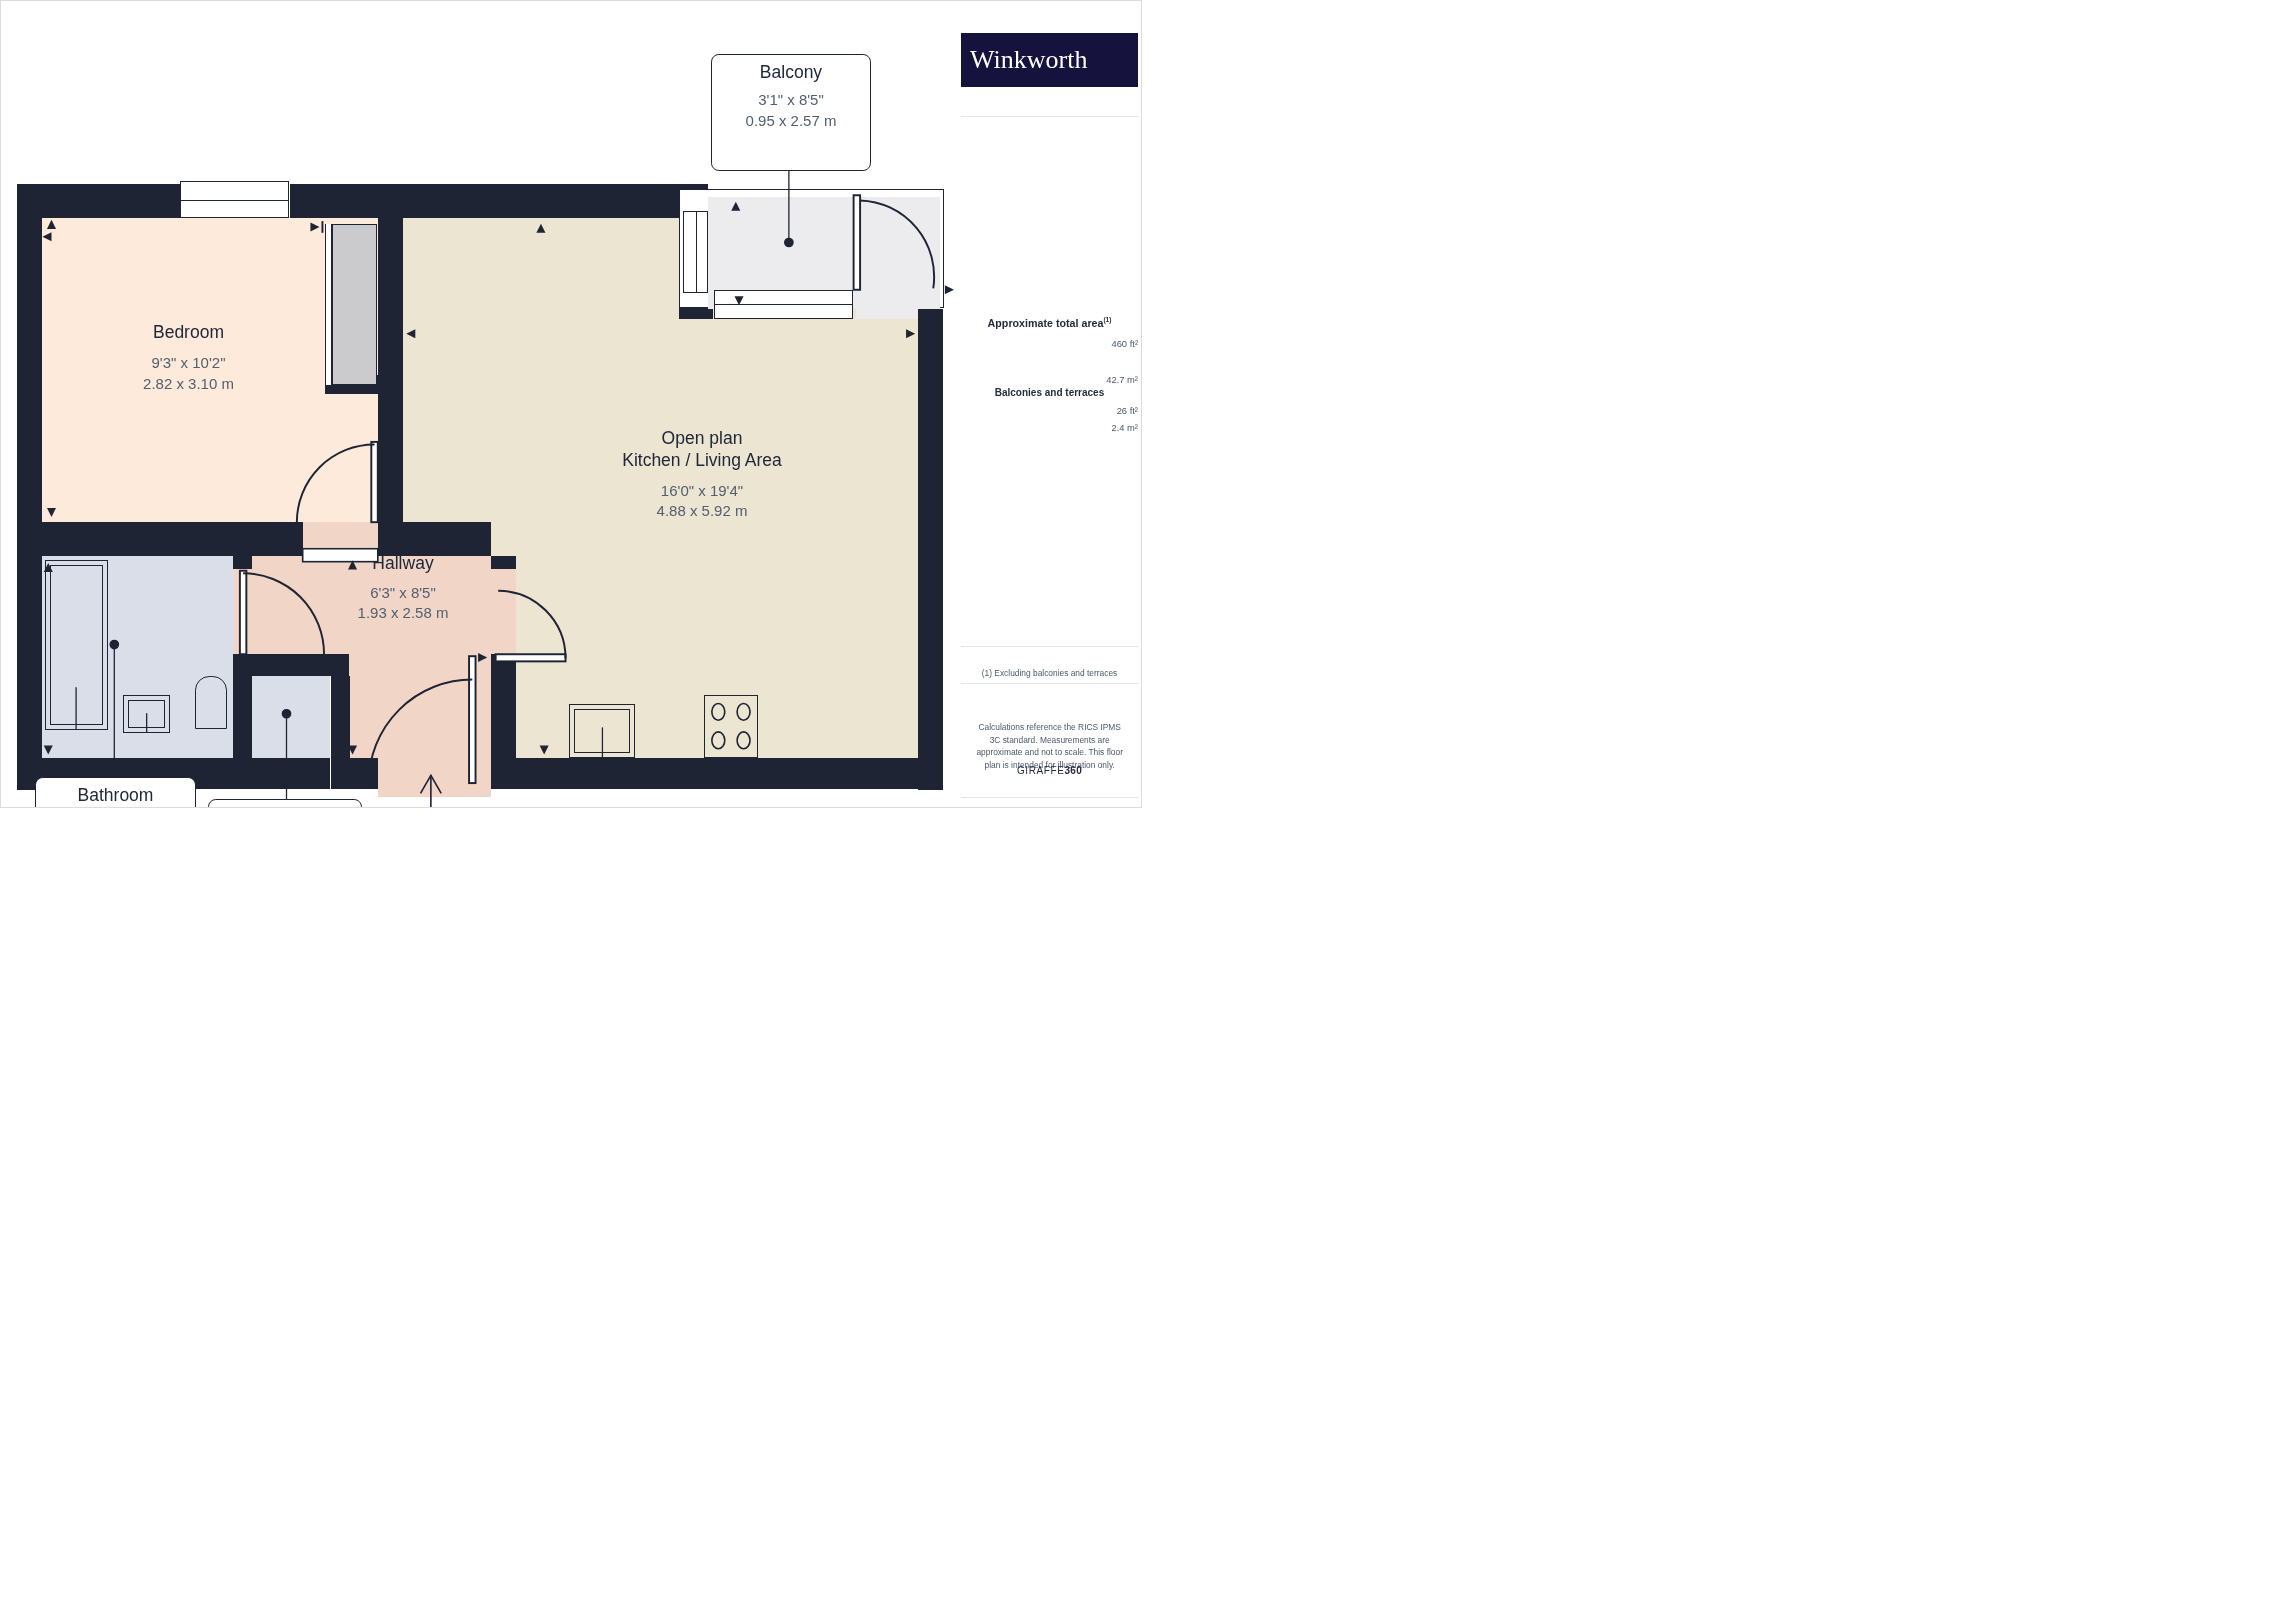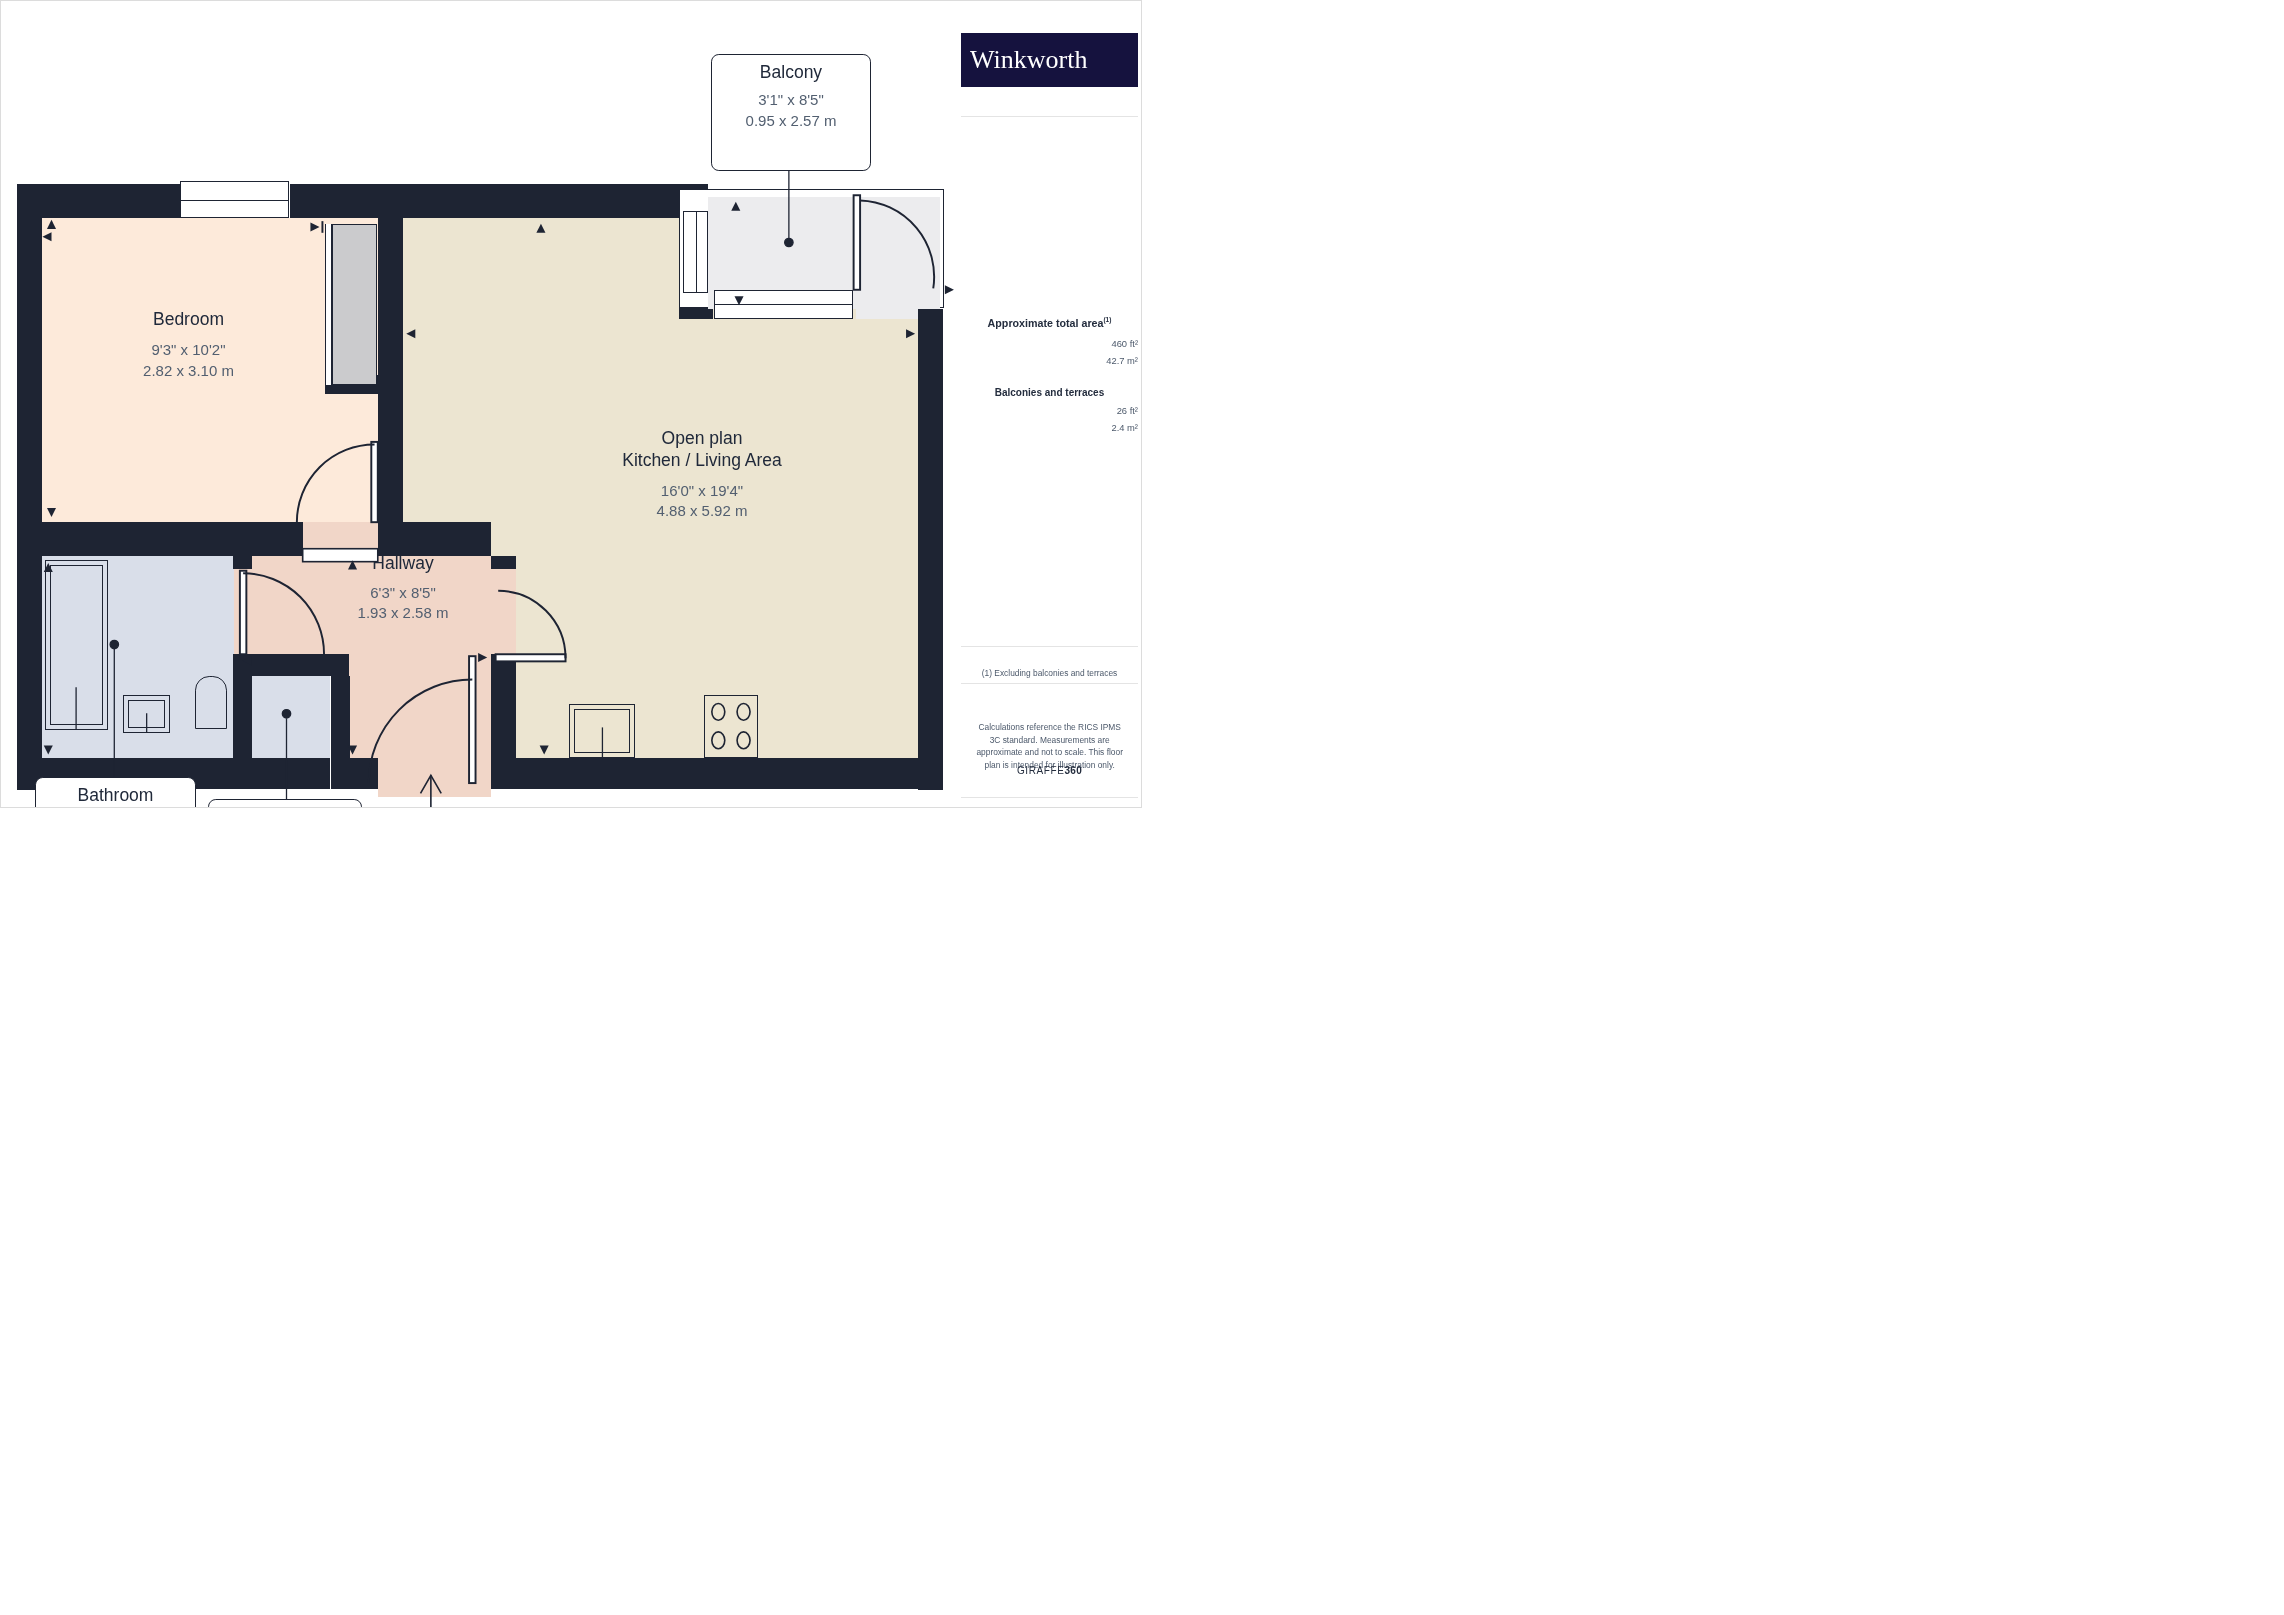--- a/index.html
+++ b/index.html
@@ -193,21 +193,21 @@
       <line x1="82" y1="1421" x2="61" y2="1451"></line>
       <line x1="82" y1="1421" x2="117" y2="1445"></line>
       <line x1="82" y1="1421" x2="88" y2="1389"></line>
       <line x1="82" y1="1421" x2="50" y2="1427"></line>
       <line x1="82" y1="1421" x2="76" y2="1453"></line>
       <line x1="82" y1="1421" x2="114" y2="1415"></line>
       <polygon points="121,1448 110,1446 115,1437"></polygon>
     </g>
   </svg>
 
-  <div class="room-label" style="left:74px;top:308px;width:227px;">
+  <div class="room-label" style="left:74px;top:321px;width:227px;">
     <div class="room-name">Bedroom</div>
     <div class="room-dim" style="margin-top:9px;">9'3" x 10'2"</div>
     <div class="room-dim">2.82 x 3.10 m</div>
   </div>
 
   <div class="room-label" style="left:539px;top:427px;width:324px;">
     <div class="room-name">Open plan</div>
     <div class="room-name">Kitchen / Living Area</div>
     <div class="room-dim" style="margin-top:9px;">16'0" x 19'4"</div>
     <div class="room-dim">4.88 x 5.92 m</div>
@@ -237,21 +237,21 @@
   <div id="sidebar">
     <div class="logo">
       <span>Winkworth</span>
     </div>
     <div class="rule" style="top:115px;"></div>
 
     <div class="sb-title" style="top:315px;">
       <span>Approximate total area</span><sup>(1)</sup>
     </div>
     <div class="sb-val" style="top:337px;">460 ft²</div>
-    <div class="sb-val" style="top:354px;">42.7 m²</div>
+    <div class="sb-val" style="top:373px;">42.7 m²</div>
 
     <div class="sb-title" style="top:386px;font-size:10px;">Balconies and terraces</div>
     <div class="sb-val" style="top:404px;">26 ft²</div>
     <div class="sb-val" style="top:421px;">2.4 m²</div>
 
     <div class="rule" style="top:645px;"></div>
     <div class="sb-note" style="top:655px;margin-top:11px;">(1) Excluding balconies and terraces</div>
     <div class="rule" style="top:682px;"></div>
     <div class="sb-note" style="top:720px;left:11.7px;width:154px;">Calculations reference the RICS IPMS 3C standard. Measurements are approximate and not to scale. This floor plan is intended for illustration only.</div>
     <div class="giraffe" style="top:764px;">

